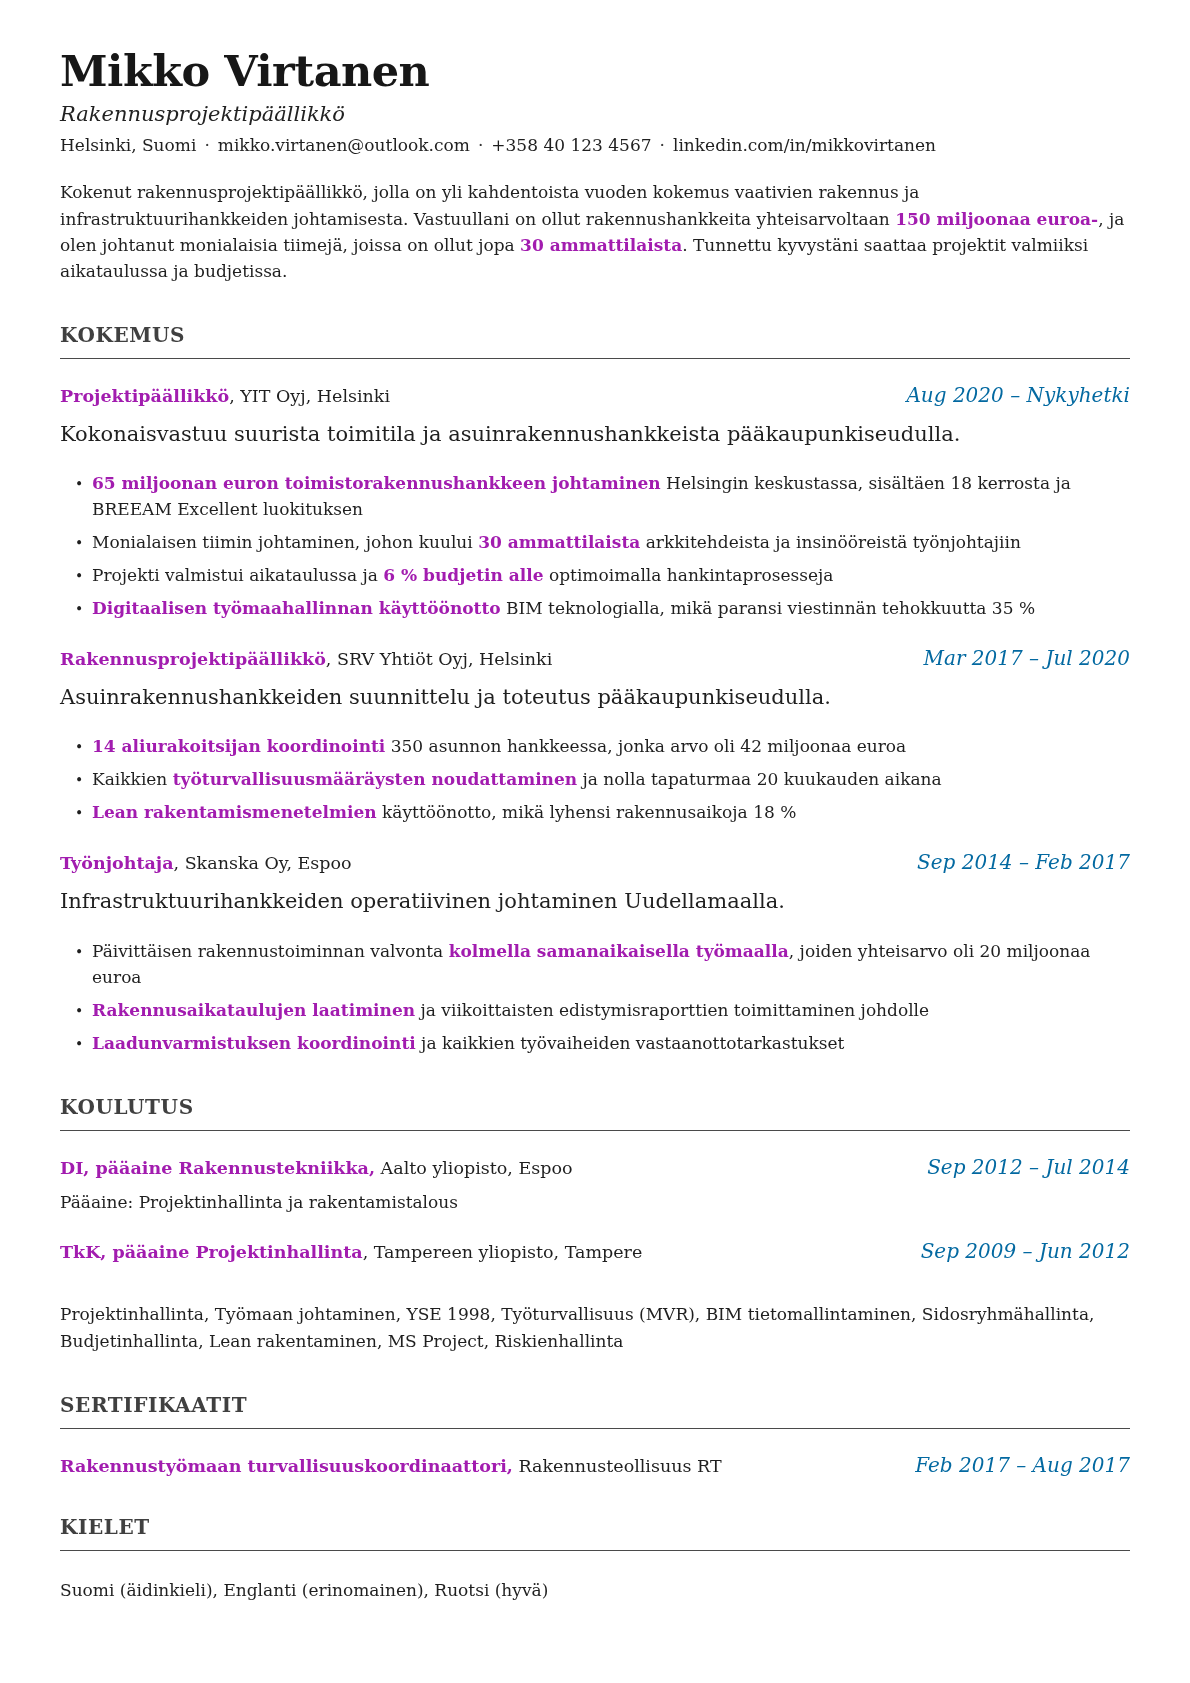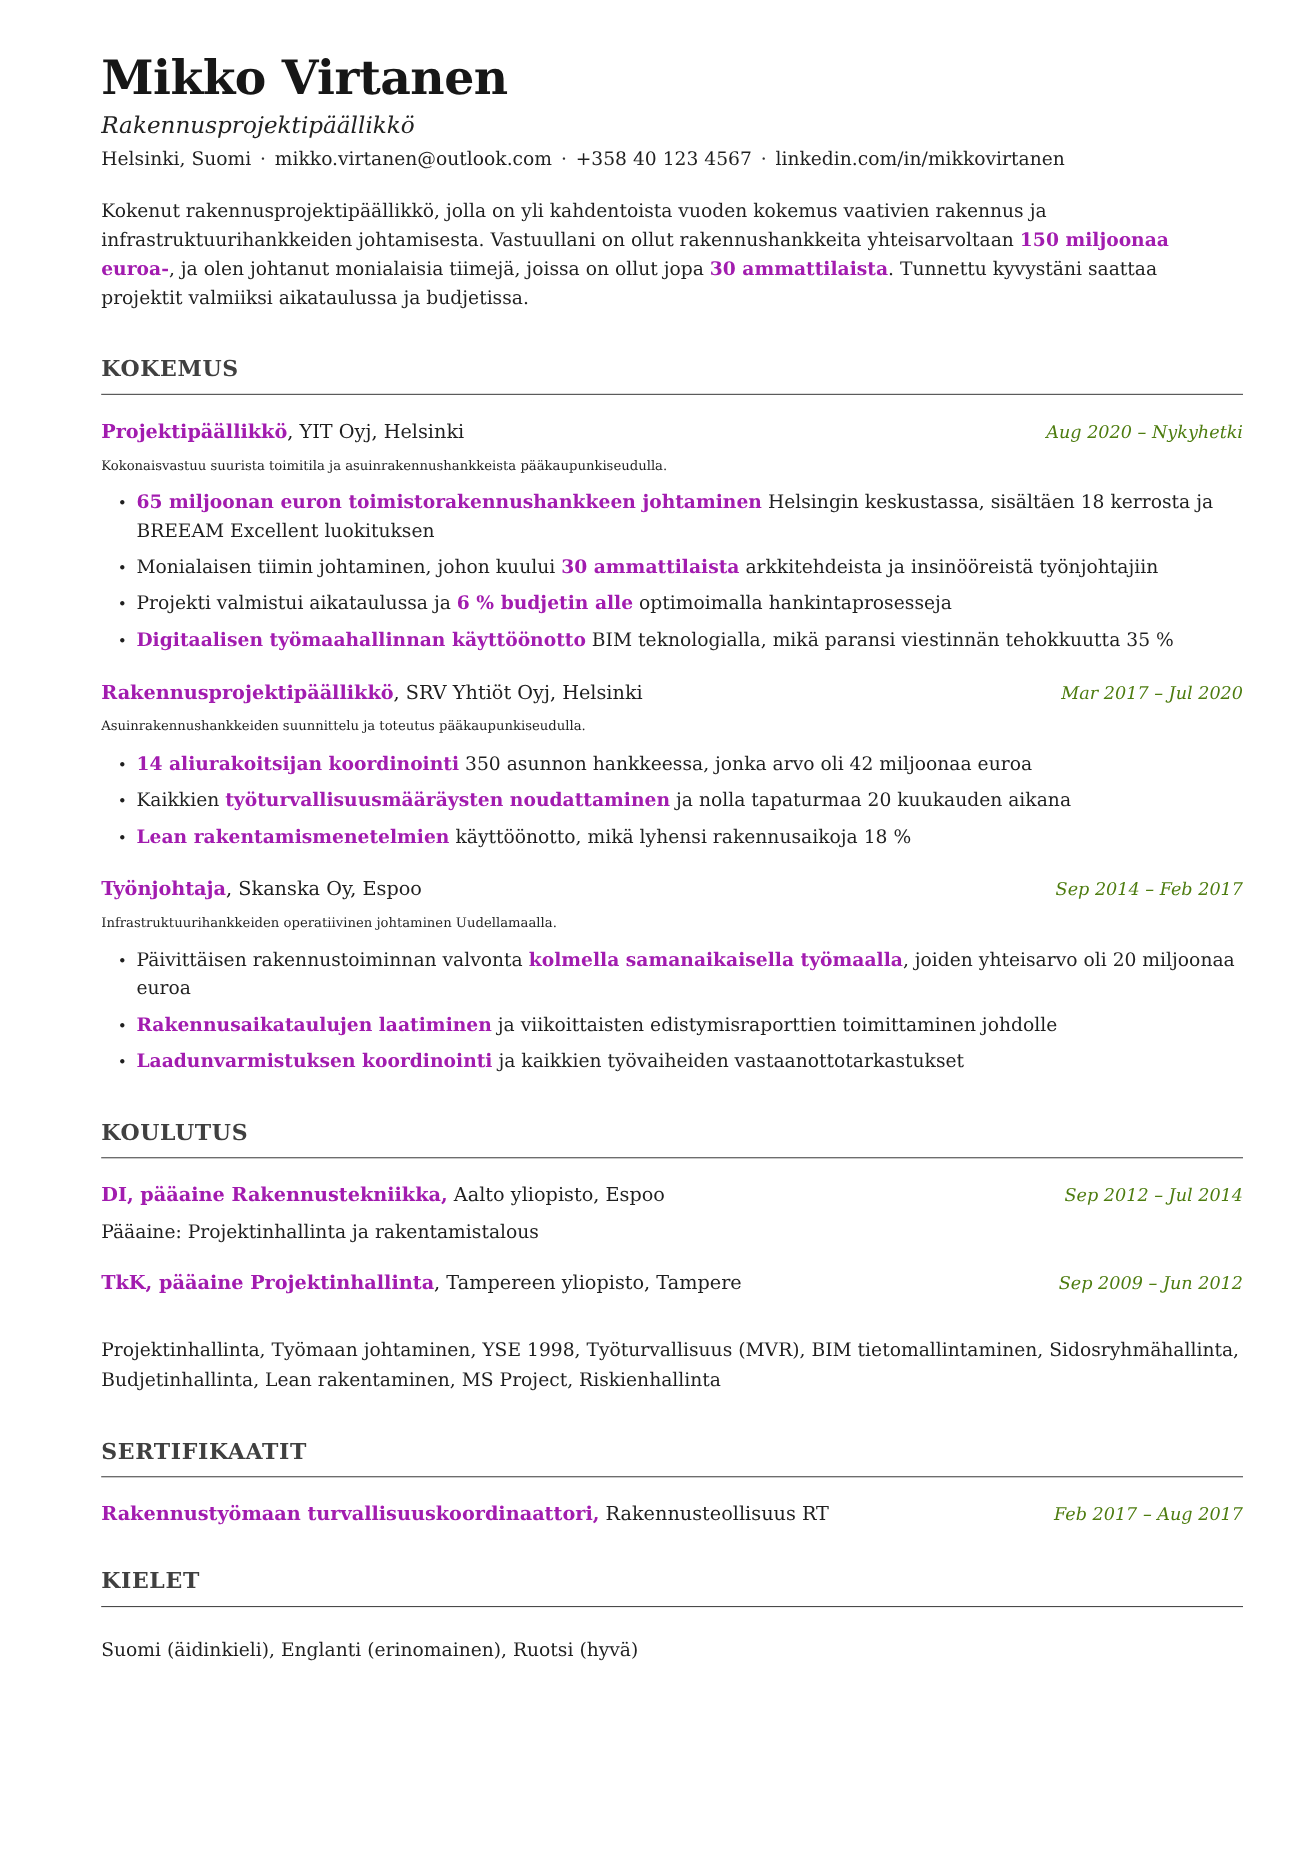--- a/index.html
+++ b/index.html
@@ -3,21 +3,21 @@
 <meta charset="utf-8">
 <style>
   html, body { margin: 0; padding: 0; }
   body {
     width: 1190px; height: 1683px;
     background: #ffffff;
     color: #1f1f1f;
     font-family: "DejaVu Serif", serif;
     overflow: hidden;
   }
-  .page { padding: 48px 60px 0 92px; box-sizing: border-box; width: 1190px; }
+  .page { padding: 48px 60px 0 60px; box-sizing: border-box; width: 1190px; }
 
   
   .name {
     font-size: 43px; font-weight: 700; line-height: 1.1;
     margin: 0; letter-spacing: -0.5px; color: #171717;
   }
   .person-title {
     font-size: 21px; font-style: italic; margin-top: 7px; color: #222222;
   }
   .contact-line { font-size: 17px; margin-top: 9px; color: #1f1f1f; }
@@ -31,22 +31,22 @@
     font-size: 20px; font-weight: 700; letter-spacing: 0.6px;
     color: #404040; margin: 0; padding-bottom: 11px;
     border-bottom: 1.5px solid #4a4a4a;
   }
 
   
   .entry { margin-top: 24px; }
   .entry-header { display: flex; justify-content: space-between; align-items: baseline; }
   .entry-title { font-size: 17.5px; }
   .entry-title strong, .summary strong, .bullet-text strong { font-weight: 700; color: #a21caf; }
-  .entry-dates { font-size: 16px; font-style: italic; white-space: nowrap; margin-left: 24px; color: #4d7c0f; }
-  .entry-desc { font-size: 12px; line-height: 1.55; margin-top: 11px; }
+  .entry-dates { font-size: 20px; font-style: italic; white-space: nowrap; margin-left: 24px; color: #0369a1; }
+  .entry-desc { font-size: 21px; line-height: 1.55; margin-top: 11px; }
   .entry-note { font-size: 17px; line-height: 1.55; margin-top: 10px; }
 
   ul.bullets { list-style: none; margin: 13px 0 0 0; padding: 0 0 0 15px; }
   ul.bullets li { display: flex; align-items: flex-start; margin: 7px 0; }
   .bullet-dot { flex: 0 0 17px; width: 17px; font-size: 14px; line-height: 26px; color: #1f1f1f; }
   .bullet-text { flex: 1; font-size: 17px; line-height: 1.52; }
 
   .plain-paragraph { font-size: 17px; line-height: 1.6; margin-top: 26px; max-width: 1070px; }
 </style>
 </head>

